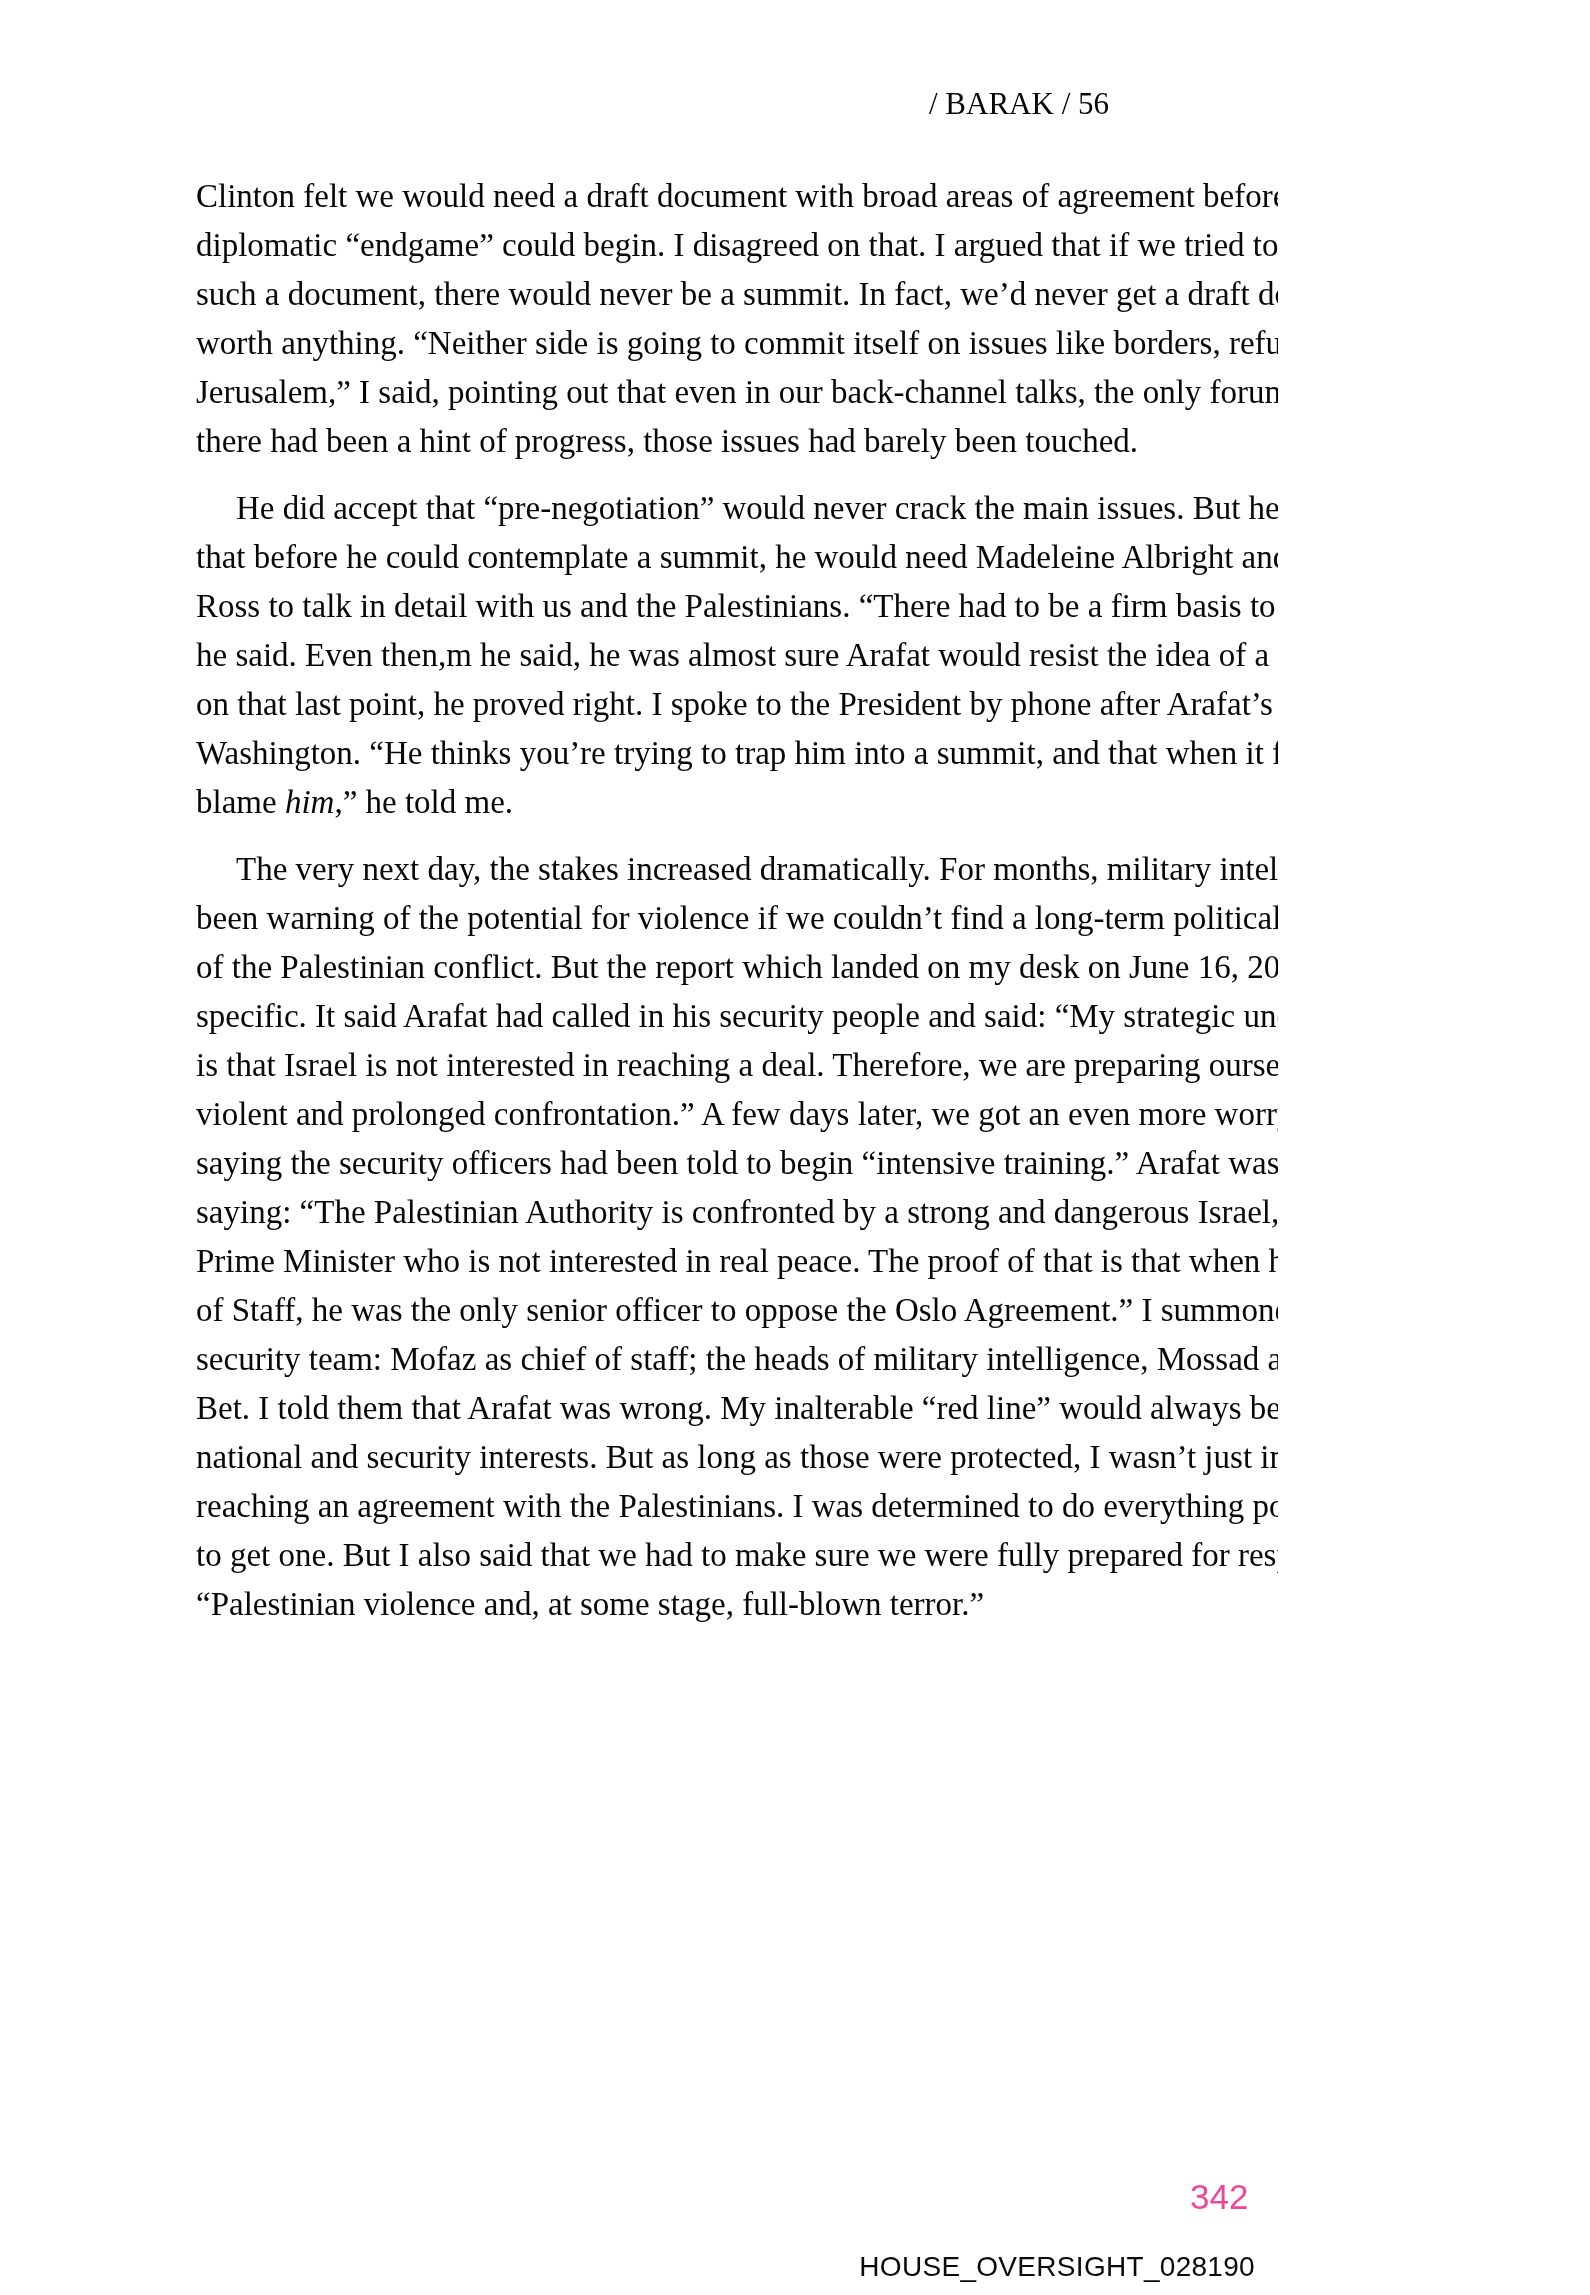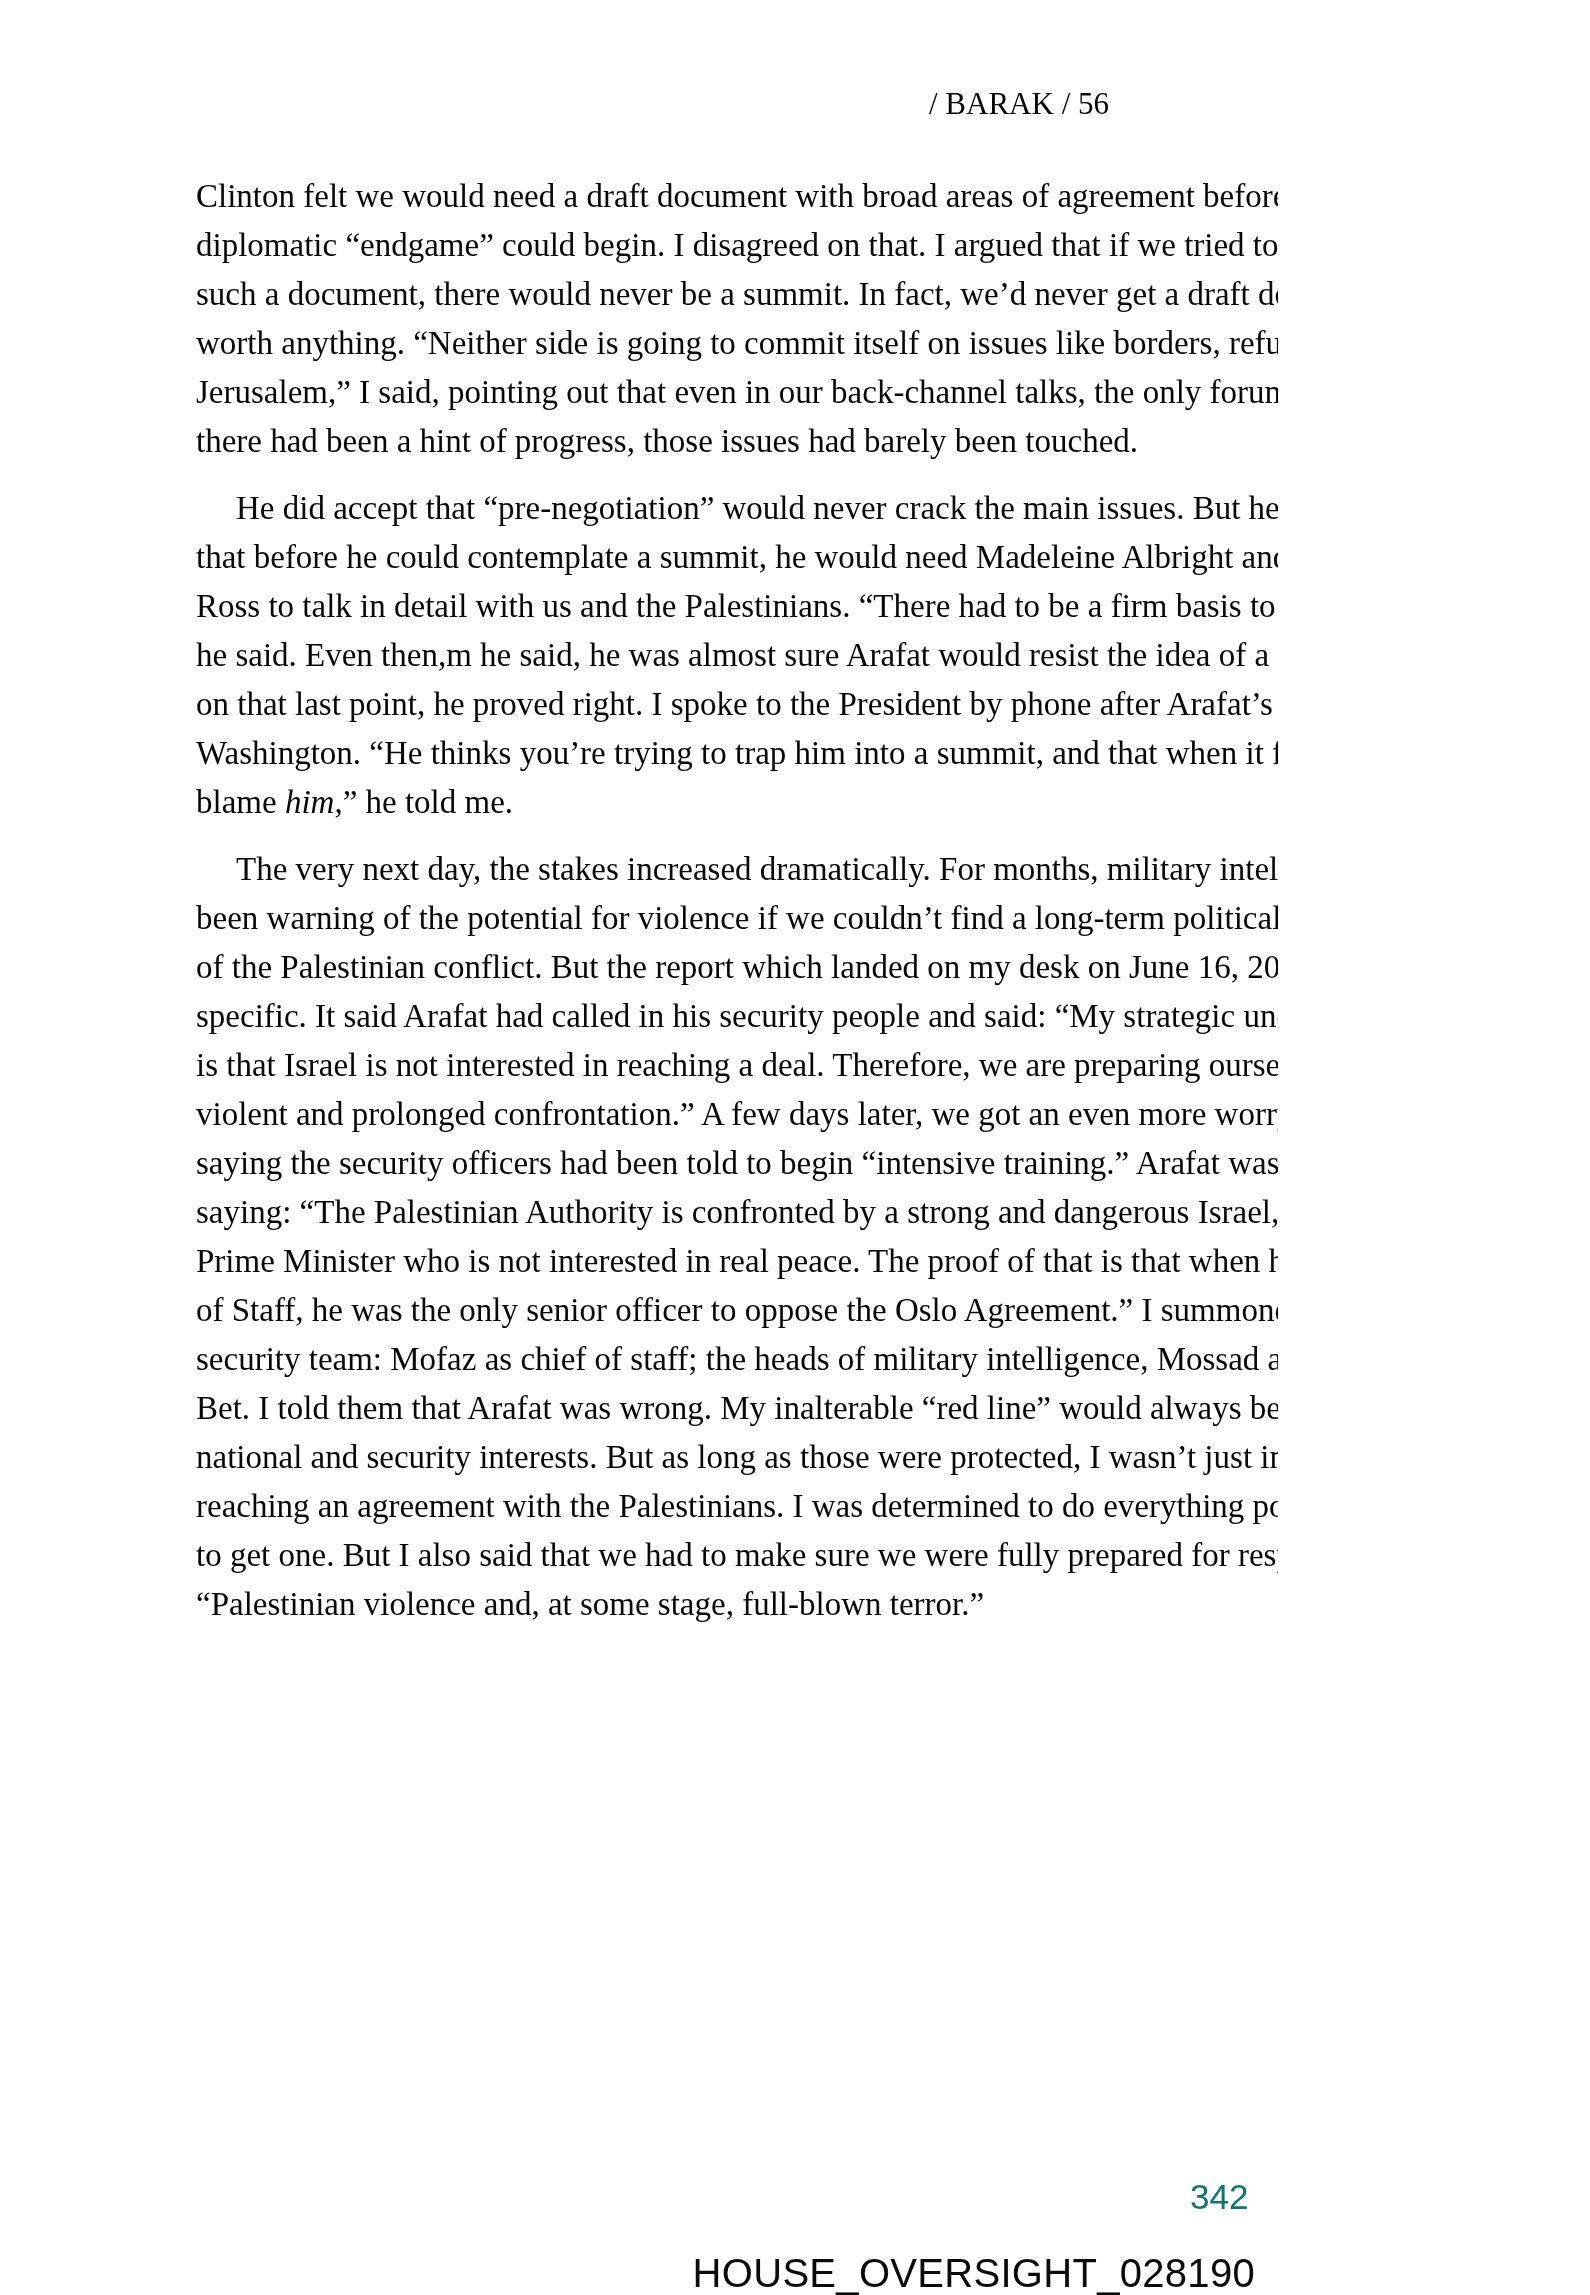--- a/index.html
+++ b/index.html
@@ -48,28 +48,28 @@
     font-style: italic;
     text-align: right;
   }
   .page-number {
     position: absolute;
     top: 2179px;
     right: 29.5px;
     font-family: "Liberation Sans", sans-serif;
     font-size: 35px;
     line-height: 1;
-    color: #0f766e;
+    color: #ec4899;
   }
   .bates {
     position: absolute;
     top: 2253px;
     right: 23px;
     font-family: "Liberation Sans", sans-serif;
-    font-size: 40px;
+    font-size: 28px;
     line-height: 1;
     letter-spacing: 0.3px;
     color: #0a0a0a;
   }
 </style>
 </head>
 <body>
 
 <div class="page">
 

